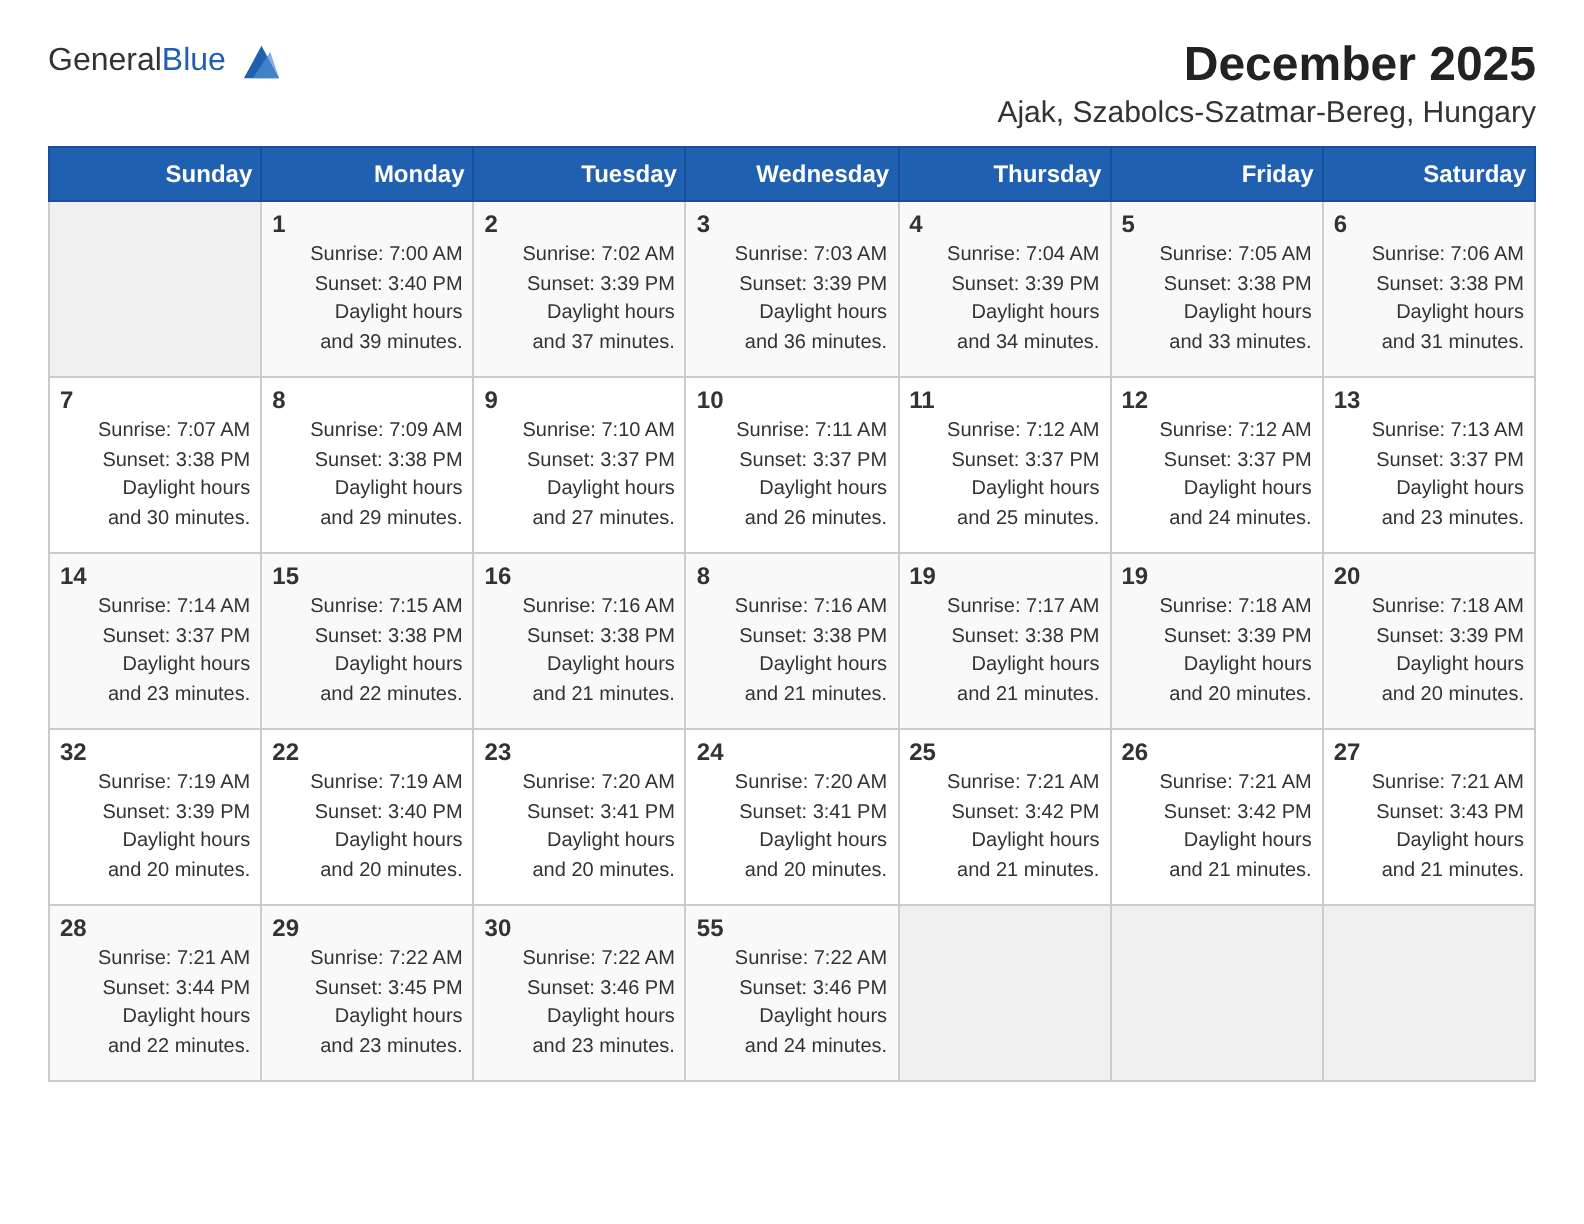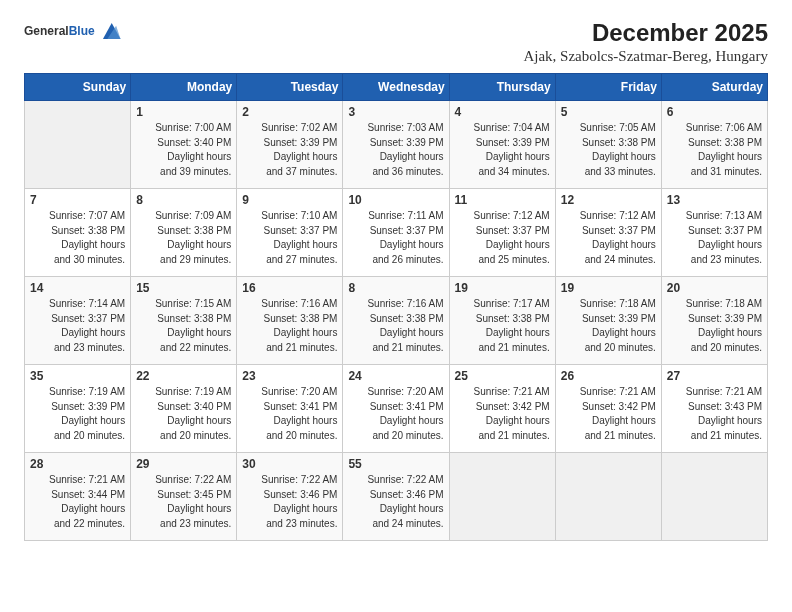--- a/index.html
+++ b/index.html
@@ -15,22 +15,22 @@
       align-items: flex-start;
       justify-content: space-between;
       margin-bottom: 6px;
     }
     .logo {
       display: flex;
       align-items: center;
       gap: 0;
     }
     .logo-text {
-      font-size: 12px;
-      font-weight: bold;
+      font-size: 16px;
+      font-weight: normal;
       line-height: 1.1;
     }
     .logo-general { color: #333; }
     .logo-blue { color: #2060b0; }
     .logo-icon {
       width: 22px;
       height: 22px;
       margin-left: 2px;
     }
     .title-block {
@@ -39,21 +39,20 @@
     .month-title {
       font-size: 24px;
       font-weight: bold;
       color: #222;
       line-height: 1.1;
     }
     .location-title {
       font-size: 15px;
       color: #333;
       margin-top: 2px;
-      font-family: Liberation Serif, serif;
     }
     .calendar-table {
       width: 100%;
       border-collapse: collapse;
       margin-top: 8px;
       font-size: 11px;
     }
     .calendar-table thead th {
       background: #2060b0;
       color: #fff;
@@ -207,21 +206,21 @@
           <span class="day-number">19</span>
           <div class="day-info">Sunrise: 7:18 AM<br>Sunset: 3:39 PM<br>Daylight hours<br>and 20 minutes.</div>
         </td>
         <td>
           <span class="day-number">20</span>
           <div class="day-info">Sunrise: 7:18 AM<br>Sunset: 3:39 PM<br>Daylight hours<br>and 20 minutes.</div>
         </td>
       </tr>
       <tr>
         <td>
-          <span class="day-number">35</span>
+          <span class="day-number">32</span>
           <div class="day-info">Sunrise: 7:19 AM<br>Sunset: 3:39 PM<br>Daylight hours<br>and 20 minutes.</div>
         </td>
         <td>
           <span class="day-number">22</span>
           <div class="day-info">Sunrise: 7:19 AM<br>Sunset: 3:40 PM<br>Daylight hours<br>and 20 minutes.</div>
         </td>
         <td>
           <span class="day-number">23</span>
           <div class="day-info">Sunrise: 7:20 AM<br>Sunset: 3:41 PM<br>Daylight hours<br>and 20 minutes.</div>
         </td>

